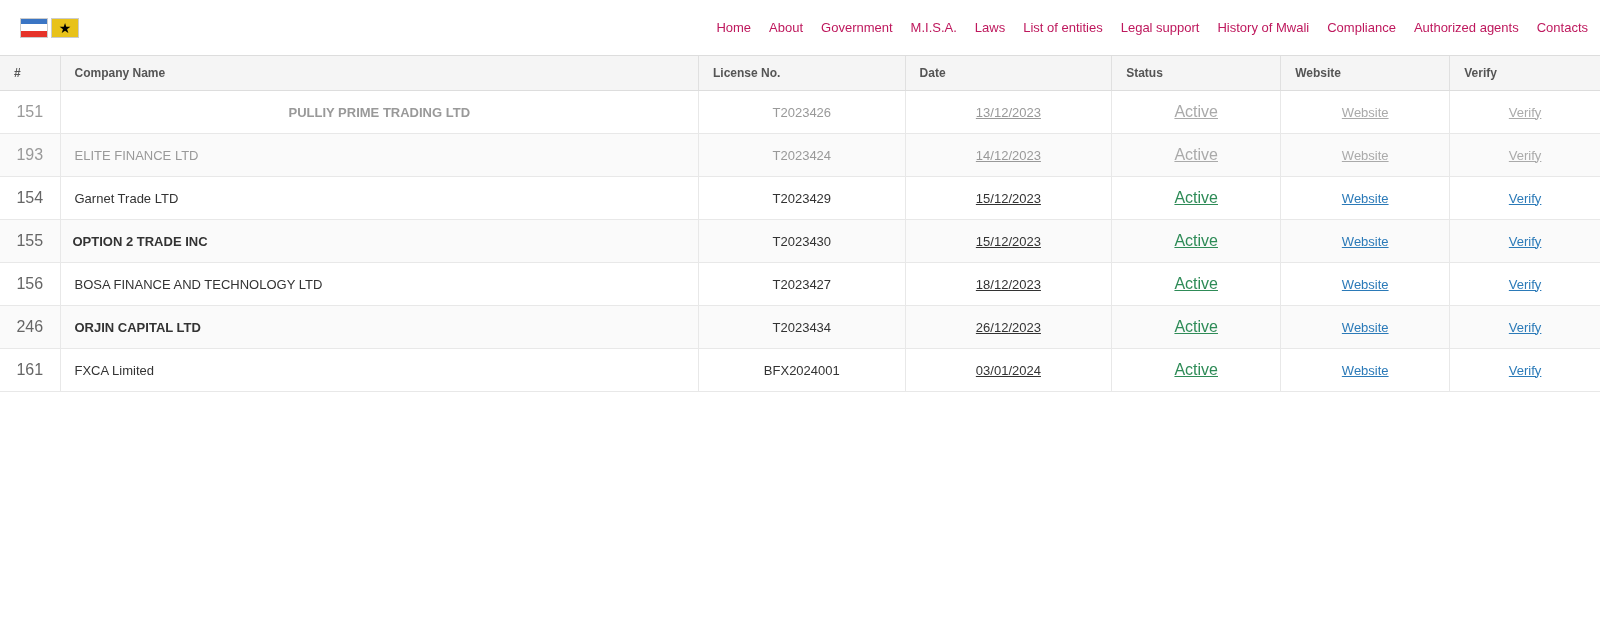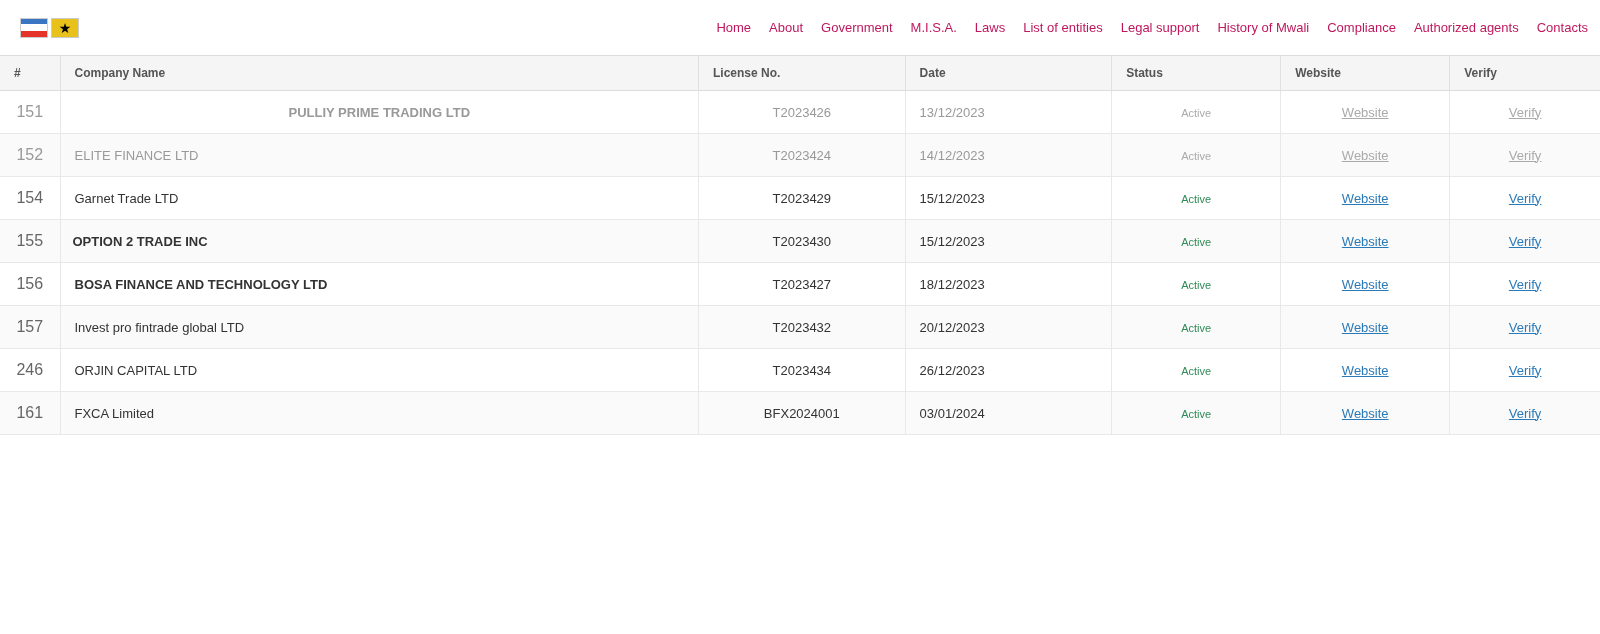--- a/index.html
+++ b/index.html
@@ -105,30 +105,32 @@
       color: #333;
     }
     .license-num {
       min-width: 110px;
       color: #333;
       text-align: center;
     }
     .date-col {
       min-width: 110px;
       color: #333;
-      text-align: left;
+      text-align: center;
+      text-decoration: underline;
     }
     .status-col {
       min-width: 90px;
       text-align: center;
     }
     .status-active {
       color: #2e8b57;
+      text-decoration: underline;
       cursor: pointer;
-      font-size: 11px;
+      font-size: 16px;
     }
     .website-col {
       min-width: 90px;
       text-align: center;
     }
     .website-link {
       color: #2b7ab8;
       text-decoration: underline;
       cursor: pointer;
       font-size: 13px;
@@ -214,21 +216,21 @@
       <a class="status-active">Active</a>
     </td>
     <td class="website-col">
       <a class="website-link">Website</a>
     </td>
     <td class="verify-col">
       <a class="verify-link">Verify</a>
     </td>
   </tr>
         <tr class="dimmed">
-    <td class="row-num">152</td>
+    <td class="row-num">193</td>
     <td class="company-name" style="">ELITE FINANCE LTD</td>
     <td class="license-num">T2023424</td>
     <td class="date-col">14/12/2023</td>
     <td class="status-col">
       <a class="status-active">Active</a>
     </td>
     <td class="website-col">
       <a class="website-link">Website</a>
     </td>
     <td class="verify-col">
@@ -260,51 +262,36 @@
     </td>
     <td class="website-col">
       <a class="website-link">Website</a>
     </td>
     <td class="verify-col">
       <a class="verify-link">Verify</a>
     </td>
   </tr>
         <tr>
     <td class="row-num">156</td>
-    <td class="company-name" style="font-weight:bold;text-transform:uppercase;">BOSA FINANCE AND TECHNOLOGY LTD</td>
+    <td class="company-name" style="font-weight:normal;text-transform:uppercase;">BOSA FINANCE AND TECHNOLOGY LTD</td>
     <td class="license-num">T2023427</td>
     <td class="date-col">18/12/2023</td>
     <td class="status-col">
       <a class="status-active">Active</a>
     </td>
     <td class="website-col">
       <a class="website-link">Website</a>
     </td>
     <td class="verify-col">
       <a class="verify-link">Verify</a>
     </td>
   </tr>
         <tr>
-    <td class="row-num">157</td>
-    <td class="company-name" style="">Invest pro fintrade global LTD</td>
-    <td class="license-num">T2023432</td>
-    <td class="date-col">20/12/2023</td>
-    <td class="status-col">
-      <a class="status-active">Active</a>
-    </td>
-    <td class="website-col">
-      <a class="website-link">Website</a>
-    </td>
-    <td class="verify-col">
-      <a class="verify-link">Verify</a>
-    </td>
-  </tr>
-        <tr>
     <td class="row-num">246</td>
-    <td class="company-name" style="font-weight:normal;text-transform:uppercase;margin-top:36px;">ORJIN CAPITAL LTD</td>
+    <td class="company-name" style="font-weight:bold;text-transform:uppercase;margin-top:36px;">ORJIN CAPITAL LTD</td>
     <td class="license-num">T2023434</td>
     <td class="date-col">26/12/2023</td>
     <td class="status-col">
       <a class="status-active">Active</a>
     </td>
     <td class="website-col">
       <a class="website-link">Website</a>
     </td>
     <td class="verify-col">
       <a class="verify-link">Verify</a>

